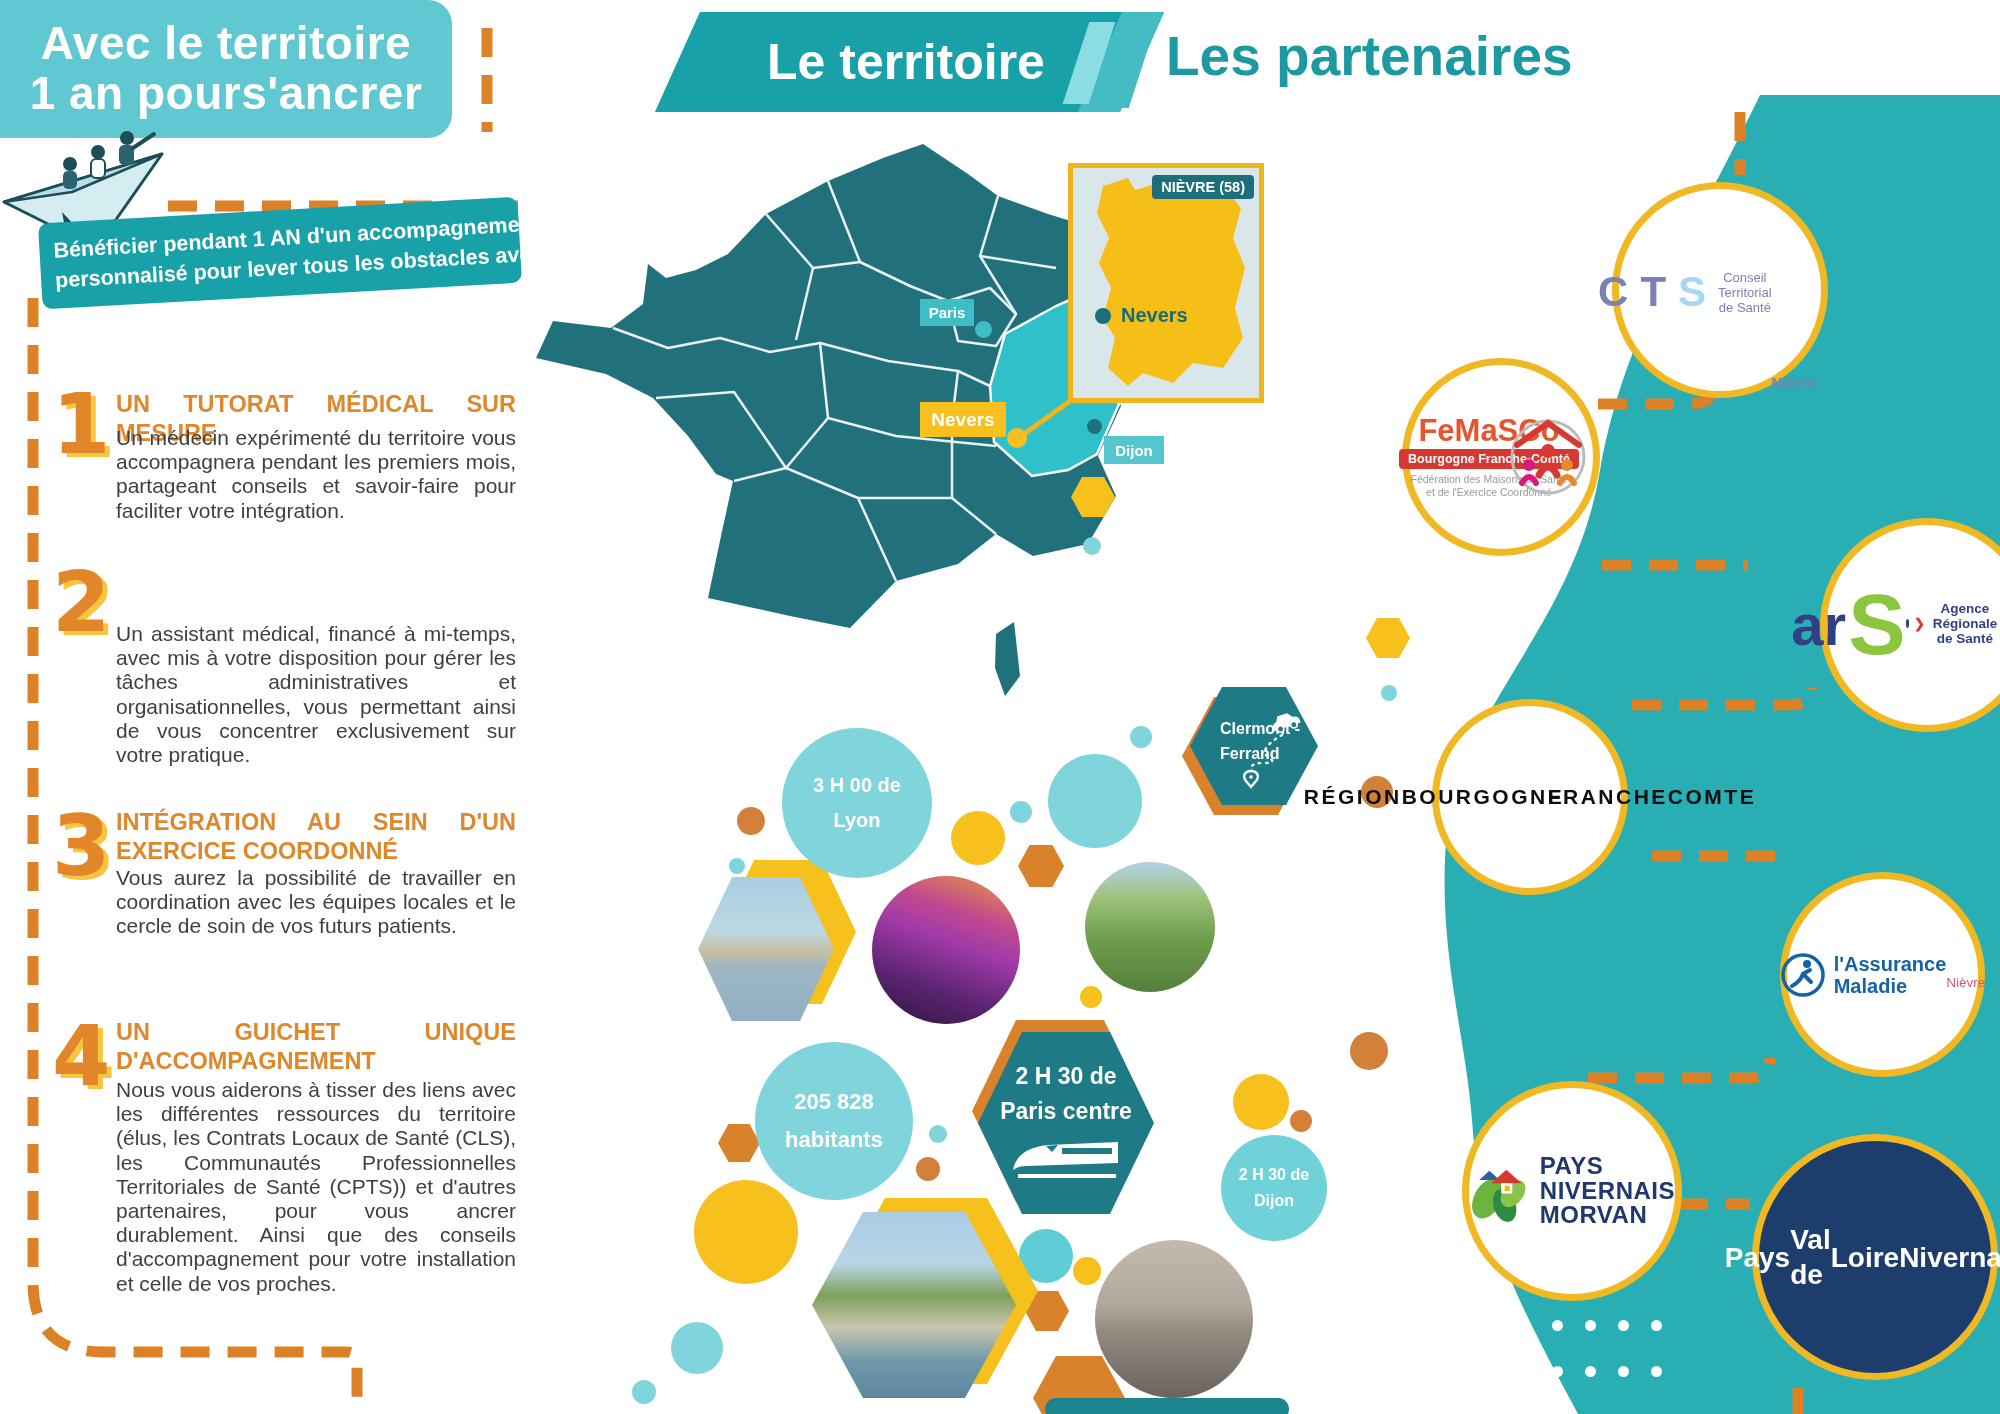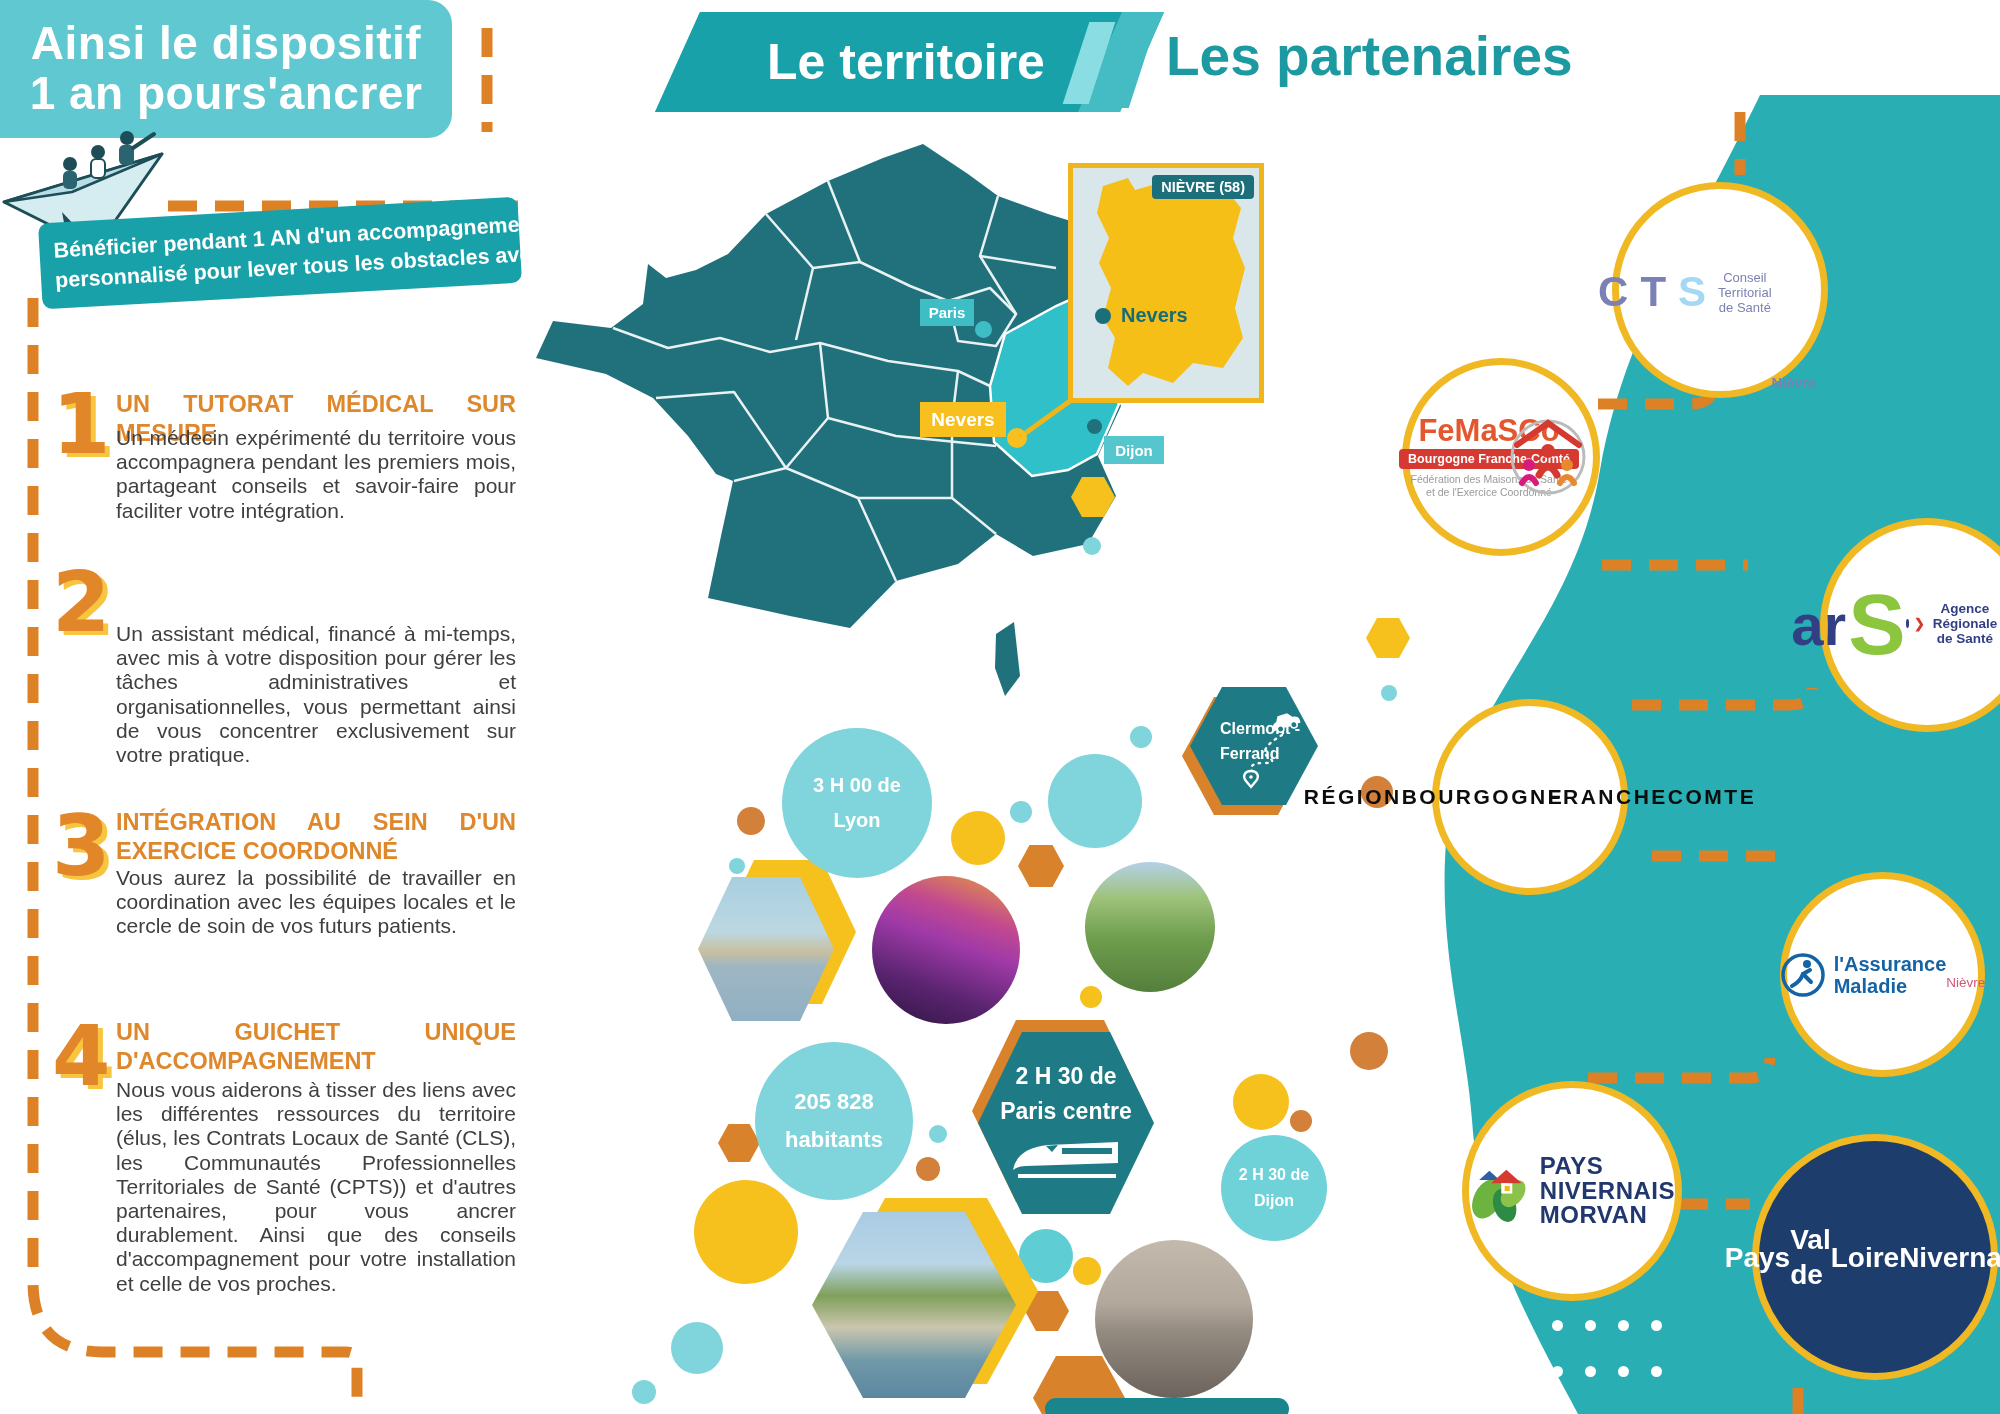--- a/index.html
+++ b/index.html
@@ -114,21 +114,21 @@
       <path d="M1632 705 H1790 Q1812 705 1812 688"></path>
       <path d="M1652 856 H1778"></path>
       <path d="M1588 1078 H1748 Q1770 1078 1770 1058"></path>
       <path d="M1585 1204 H1750"></path>
       <path d="M1798 1388 V1414"></path>
     </g>
     <path stroke="#efb51b" stroke-width="5" d="M1020 437 L1070 401"></path>
   </svg>
 
   <div class="abs title-box">
-    <div class="nowrap">Ainsi le dispositif</div>
+    <div class="nowrap">Avec le territoire</div>
     <div class="nowrap">1 an pours'ancrer</div>
   </div>
 
   <svg class="abs" style="left:0;top:126px" width="170" height="130" viewBox="0 0 170 130">
     <polygon points="4,76 162,28 96,122" fill="#d5ecf1" stroke="#1d4e57" stroke-width="3" stroke-linejoin="round"></polygon>
     <polygon points="4,76 162,28 72,66" fill="#b8dde6" stroke="#1d4e57" stroke-width="2.5" stroke-linejoin="round"></polygon>
     <polygon points="62,86 96,122 70,128" fill="#1d4e57"></polygon>
     <circle cx="70" cy="38" r="7" fill="#1d4e57"></circle>
     <rect x="63" y="45" width="14" height="18" rx="5" fill="#2a6470"></rect>
     <circle cx="98" cy="26" r="7" fill="#1d4e57"></circle>

